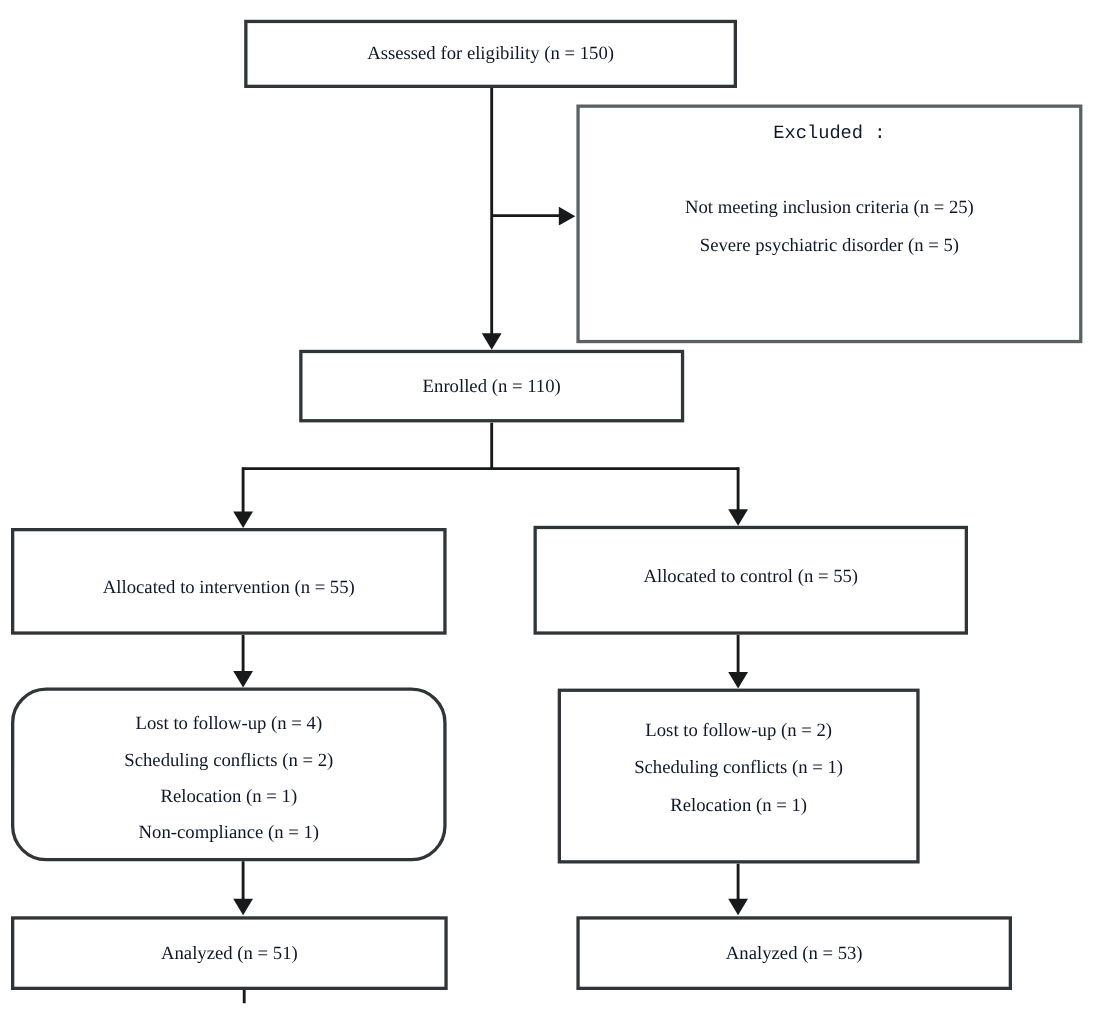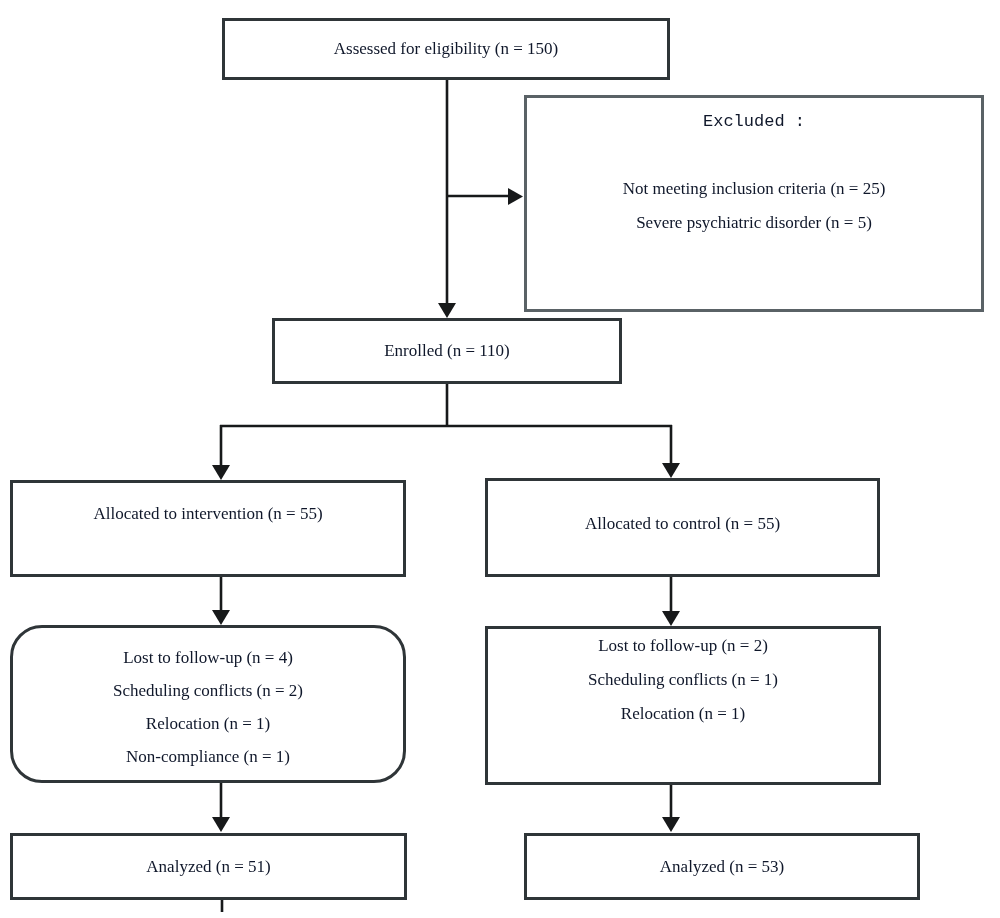--- a/index.html
+++ b/index.html
@@ -27,25 +27,25 @@
   }
   .box.center-label {
     display: flex;
     align-items: center;
     justify-content: center;
   }
   #box-assessed   { left: 222px; top: 18px;  width: 448px; height: 62px; }
   #box-excluded   { left: 524px; top: 95px;  width: 460px; height: 217px; border-color: #5a6266; }
   #box-enrolled   { left: 272px; top: 318px; width: 350px; height: 66px; }
   #box-alloc-int  { left: 10px;  top: 480px; width: 396px; height: 97px;  align-items: flex-start; }
-  #box-alloc-int .pad-label { margin-top: 20px; width: 100%; }
+  #box-alloc-int .pad-label { margin-top: 40px; width: 100%; }
   #box-alloc-ctl  { left: 485px; top: 478px; width: 395px; height: 99px;  align-items: flex-start; }
   #box-alloc-ctl .pad-label { margin-top: 32px; width: 100%; }
   #box-fu-int     { left: 10px;  top: 625px; width: 396px; height: 158px; padding-top: 13px; border-radius: 32px; }
-  #box-fu-ctl     { left: 485px; top: 626px; width: 396px; height: 159px; }
+  #box-fu-ctl     { left: 507px; top: 626px; width: 329px; height: 159px; padding-top: 18px; }
   #box-an-int     { left: 10px;  top: 833px; width: 397px; height: 67px; }
   #box-an-ctl     { left: 486px; top: 833px; width: 396px; height: 67px; margin-left: 38px; }
 
   #box-excluded .ex-title {
     padding-top: 11px;
     line-height: 26px;
     margin-bottom: 37px;
     font-family: Liberation Mono, monospace;
   }
   #box-excluded .ex-line { line-height: 34px; }

